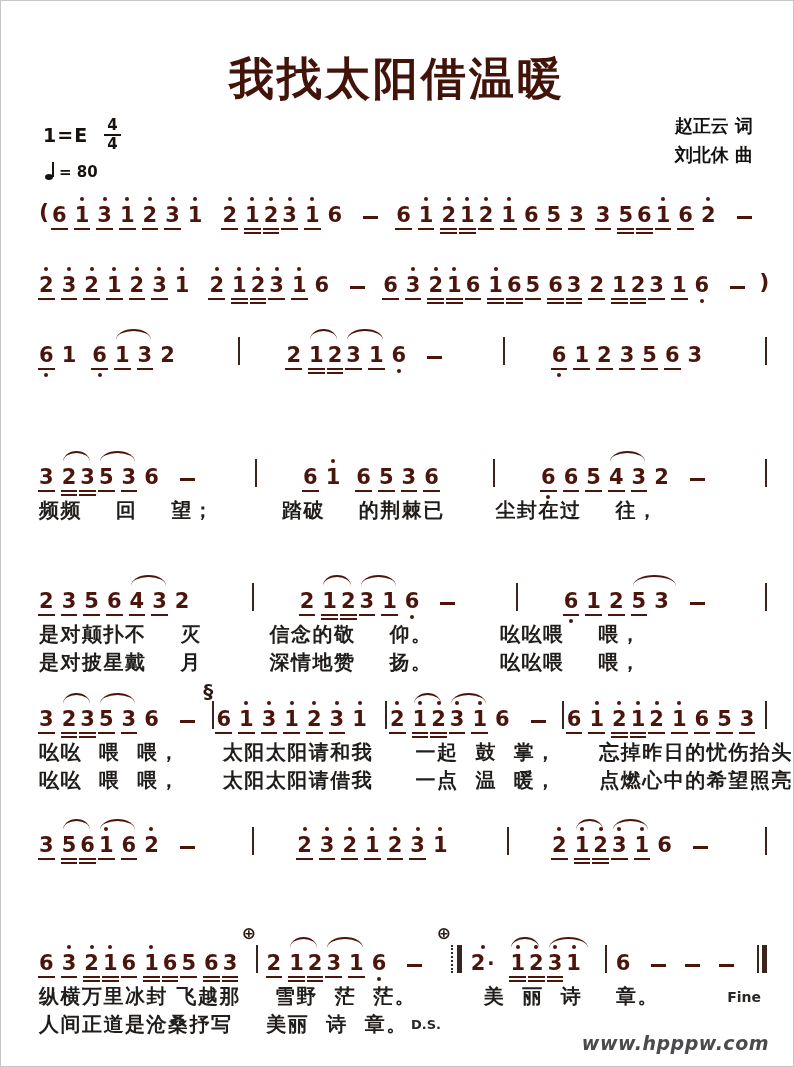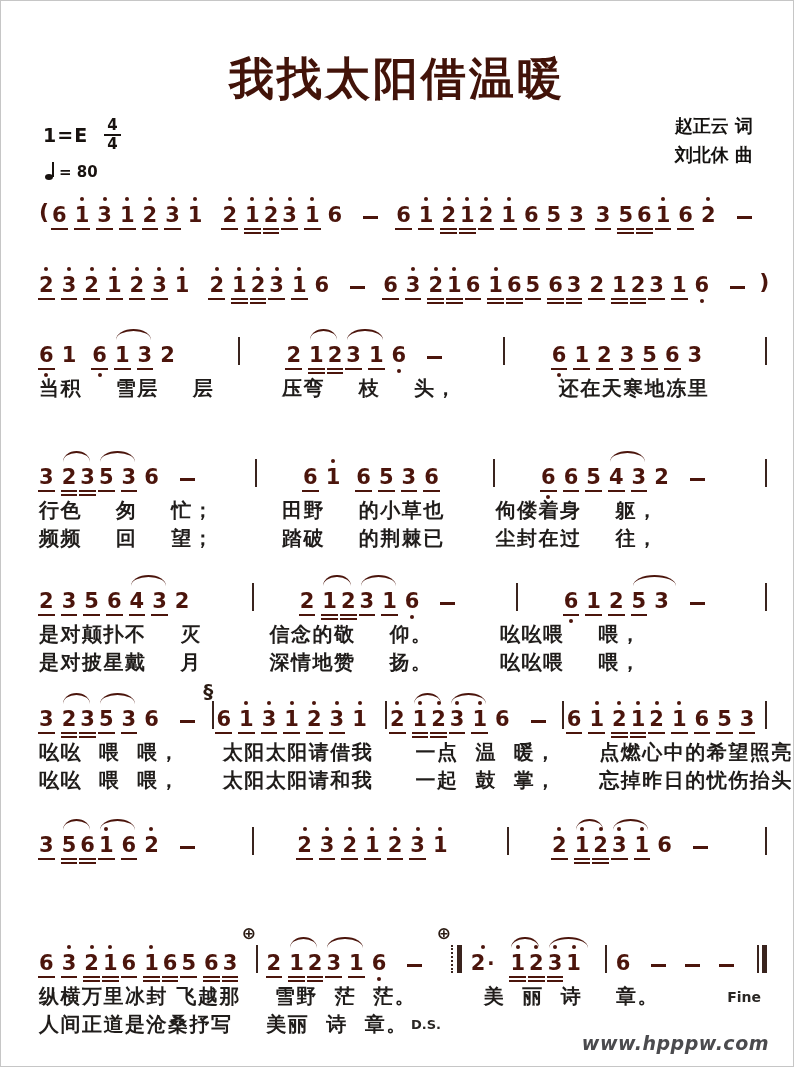--- a/index.html
+++ b/index.html
@@ -215,21 +215,20 @@
           <span class="note sp1">6<i class="dot lo" style="bottom: -10px;"></i><i class="ul" style="bottom: -3px;"></i></span>
           <span class="note sp1">1<i class="ul" style="bottom: -3px;"></i></span>
           <span class="note sp1">2<i class="ul" style="bottom: -3px;"></i></span>
           <span class="note sp1">3<i class="ul" style="bottom: -3px;"></i></span>
           <span class="note sp1">5<i class="ul" style="bottom: -3px;"></i></span>
           <span class="note sp1">6<i class="ul" style="bottom: -3px;"></i></span>
           <span class="note sp0">3</span>
         </span>
         <span class="bar"></span>
       </div>
-    <div class="lyric">当积    雪层    层        压弯    枝    头，            还在天寒地冻里</div>
   </div>
 
   <div class="sys" id="sys4">
     <div class="music-line">
         <span class="seg">
           <span class="note sp1">3<i class="ul" style="bottom: -3px;"></i></span>
           <span class="arc">
             <span class="note sp2">2<i class="ul" style="bottom: -3px;"></i><i class="ul" style="bottom: -7px;"></i></span>
             <span class="note sp2">3<i class="ul" style="bottom: -3px;"></i><i class="ul" style="bottom: -7px;"></i></span>
           </span>
@@ -256,21 +255,20 @@
           <span class="note sp1">5<i class="ul" style="bottom: -3px;"></i></span>
           <span class="arc">
             <span class="note sp1">4<i class="ul" style="bottom: -3px;"></i></span>
             <span class="note sp1">3<i class="ul" style="bottom: -3px;"></i></span>
           </span>
           <span class="note sp0">2</span>
           <span class="dash"></span>
         </span>
         <span class="bar"></span>
       </div>
-    <div class="lyric">行色    匆    忙；        田野    的小草也      佝偻着身    躯，</div>
     <div class="lyric">频频    回    望；        踏破    的荆棘已      尘封在过    往，</div>
   </div>
 
   <div class="sys" id="sys5">
     <div class="music-line">
         <span class="seg">
           <span class="note sp1">2<i class="ul" style="bottom: -3px;"></i></span>
           <span class="note sp1">3<i class="ul" style="bottom: -3px;"></i></span>
           <span class="note sp1">5<i class="ul" style="bottom: -3px;"></i></span>
           <span class="note sp1">6<i class="ul" style="bottom: -3px;"></i></span>
@@ -360,22 +358,22 @@
           <span class="note sp2">2<i class="dot hi"></i><i class="ul" style="bottom: -3px;"></i><i class="ul" style="bottom: -7px;"></i></span>
           <span class="note sp2">1<i class="dot hi"></i><i class="ul" style="bottom: -3px;"></i><i class="ul" style="bottom: -7px;"></i></span>
           <span class="note sp1">2<i class="dot hi"></i><i class="ul" style="bottom: -3px;"></i></span>
           <span class="note sp1">1<i class="dot hi"></i><i class="ul" style="bottom: -3px;"></i></span>
           <span class="note sp1">6<i class="ul" style="bottom: -3px;"></i></span>
           <span class="note sp1">5<i class="ul" style="bottom: -3px;"></i></span>
           <span class="note sp1">3<i class="ul" style="bottom: -3px;"></i></span>
         </span>
         <span class="bar"></span>
       </div>
+    <div class="lyric">吆吆  喂  喂，     太阳太阳请和我     一起  鼓  掌，     忘掉昨日的忧伤抬头</div>
     <div class="lyric">吆吆  喂  喂，     太阳太阳请借我     一点  温  暖，     点燃心中的希望照亮</div>
-    <div class="lyric">吆吆  喂  喂，     太阳太阳请和我     一起  鼓  掌，     忘掉昨日的忧伤抬头</div>
   </div>
 
   <div class="sys" id="sys7">
     <div class="music-line">
         <span class="seg">
           <span class="note sp1">3<i class="ul" style="bottom: -3px;"></i></span>
           <span class="arc">
             <span class="note sp2">5<i class="ul" style="bottom: -3px;"></i><i class="ul" style="bottom: -7px;"></i></span>
             <span class="note sp2">6<i class="ul" style="bottom: -3px;"></i><i class="ul" style="bottom: -7px;"></i></span>
           </span>

